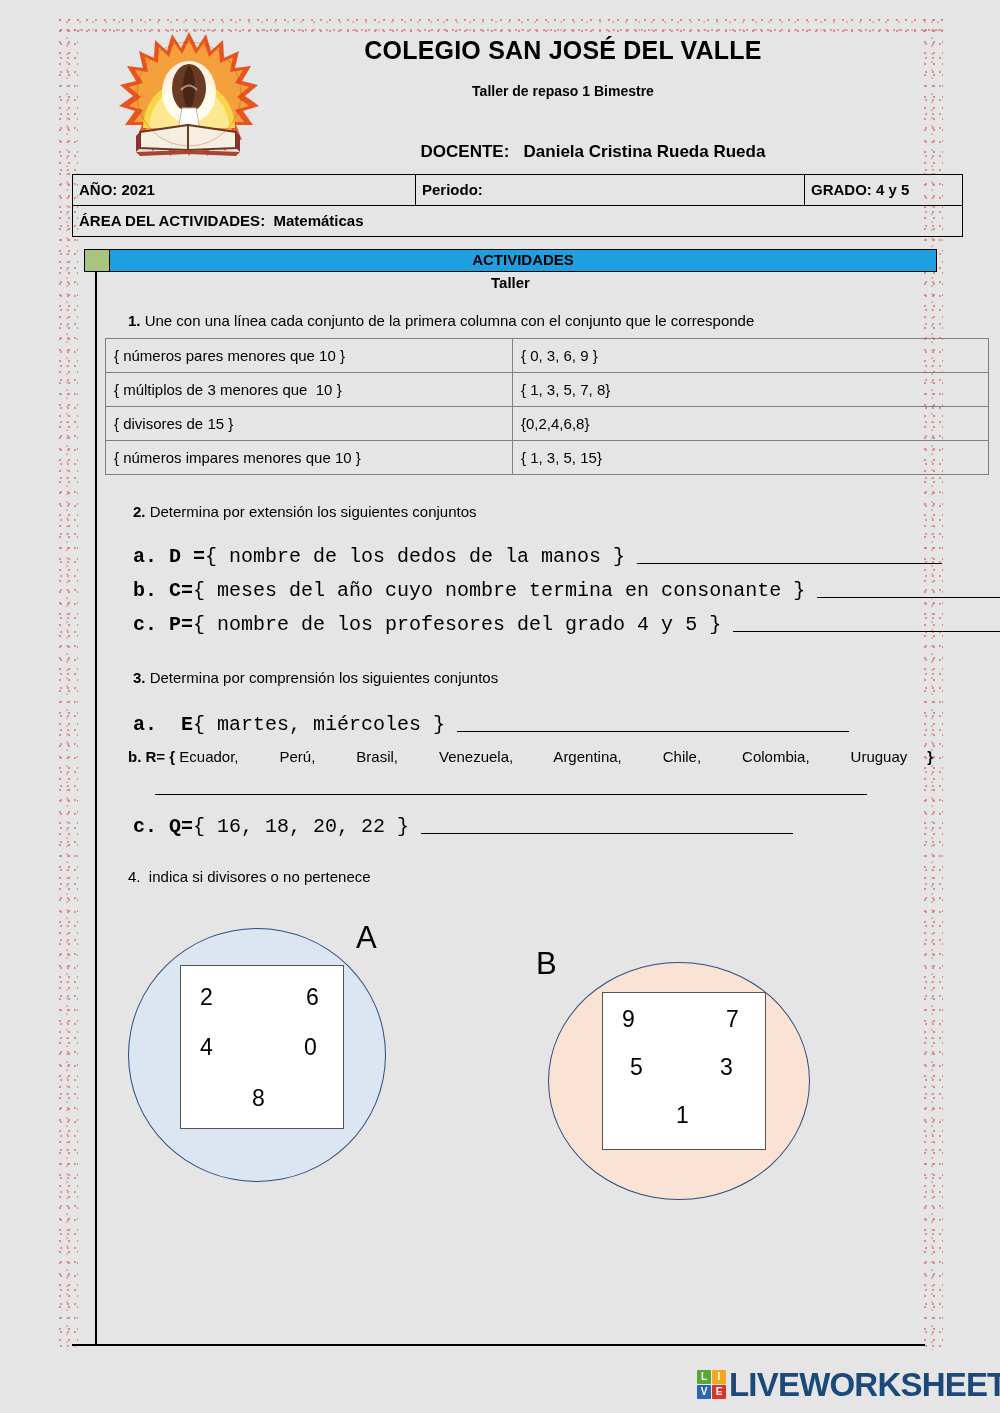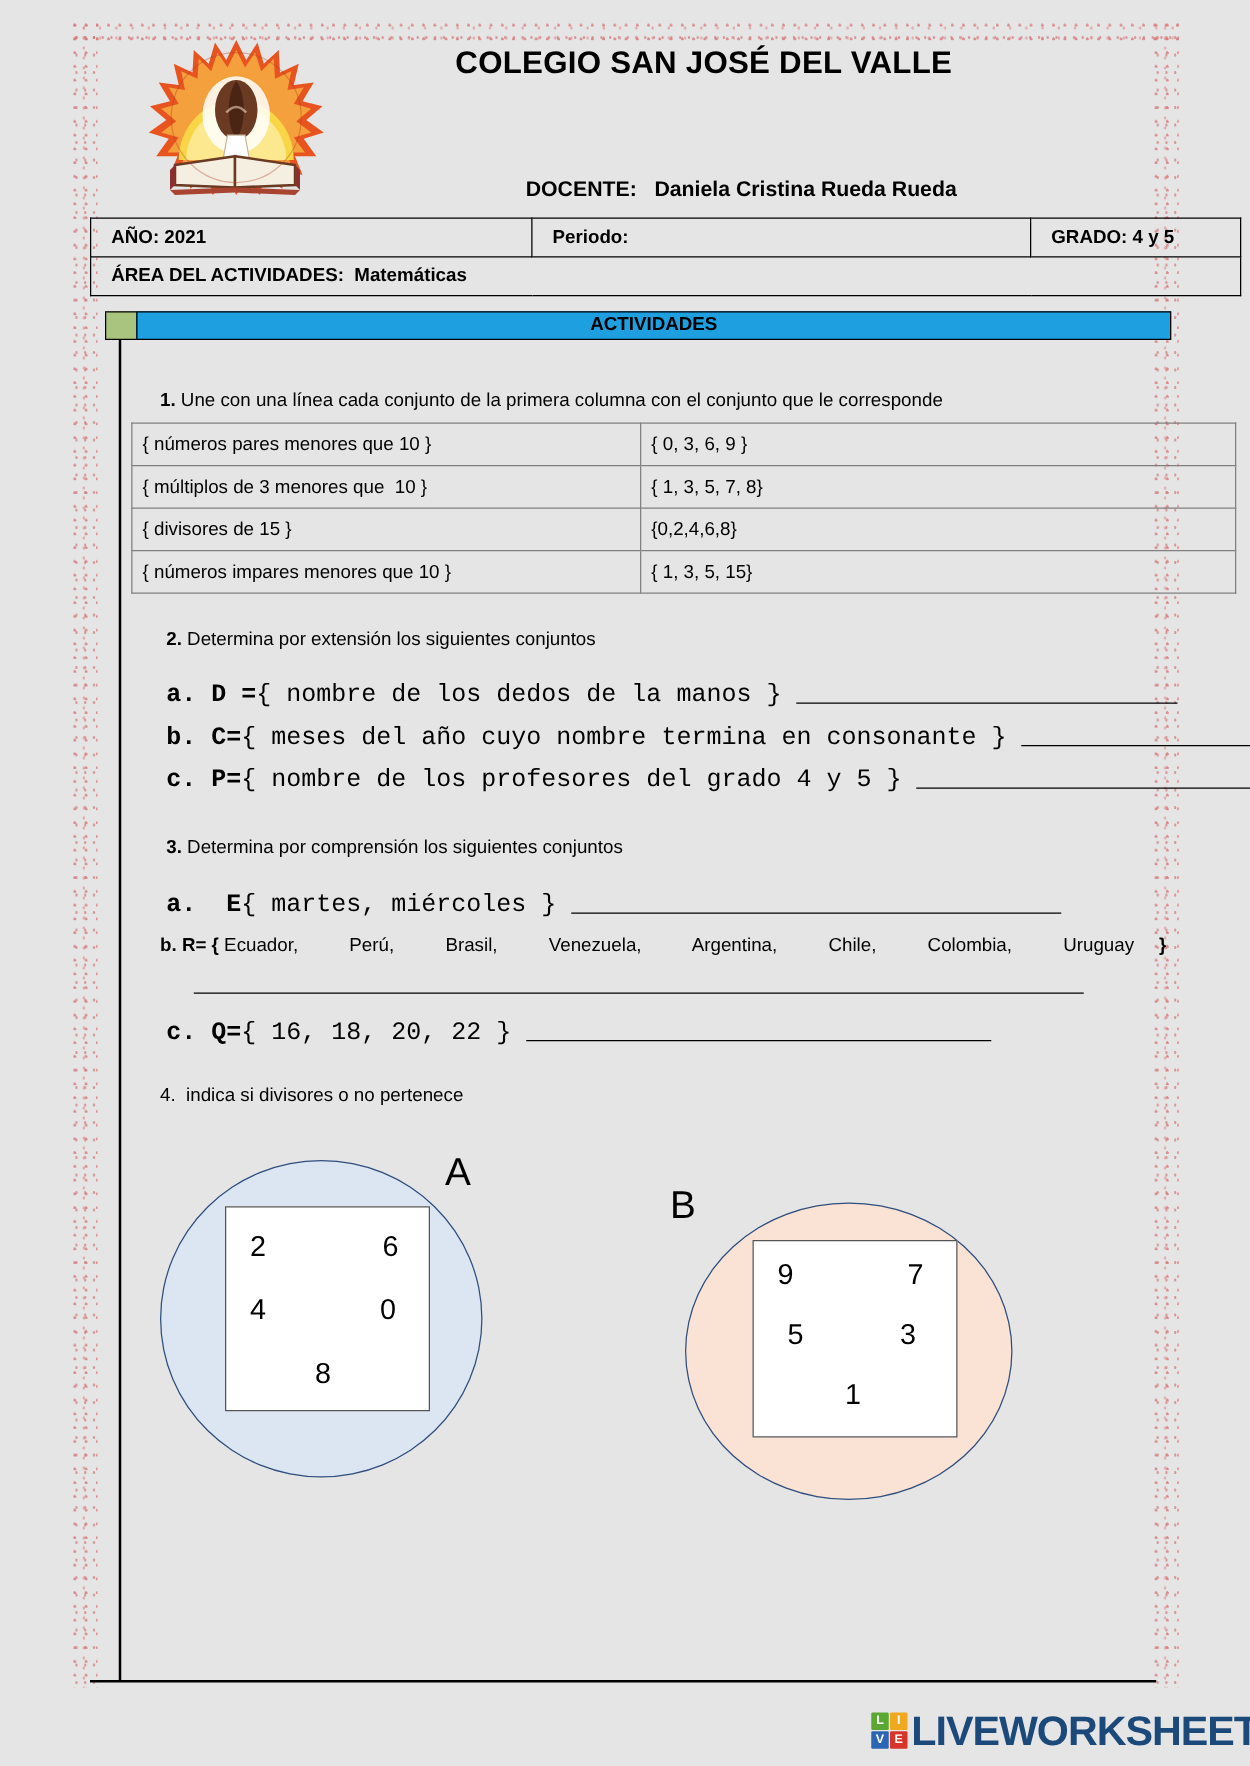--- a/index.html
+++ b/index.html
@@ -89,21 +89,21 @@
     left: 72px;
     top: 174px;
     width: 851px;
     border-collapse: collapse;
     table-layout: fixed;
   }
   .info-table td {
     border: 1.6px solid #000;
     font-size: 15px;
     font-weight: bold;
-    padding: 4px 6px 5px 16px;
+    padding: 4px 6px 5px 6px;
     height: 21px;
     vertical-align: middle;
     color: #000;
     white-space: pre;
   }
 
   
   .act-wrap {
     position: absolute;
     left: 84px;
@@ -352,20 +352,21 @@
         <path d="M18 106 L22 102 L22 118 L18 122 Z" fill="#8b2f2f"></path>
         <path d="M122 106 L118 102 L118 118 L122 122 Z" fill="#8b2f2f"></path>
         <path d="M18 122 L70 120 L122 122 L118 126 L70 124 L22 126 Z" fill="#a8442f"></path>
 
         <circle cx="71" cy="64" r="52" fill="none" stroke="#b33b1e" stroke-width="1" opacity=".35"></circle>
       </svg>
     </div>
 
     <div class="school-title">COLEGIO SAN JOSÉ DEL VALLE</div>
 
+    <div class="workshop-sub">Taller de repaso 1 Bimestre</div>
 
     <div class="teacher-row">DOCENTE:   Daniela Cristina Rueda Rueda</div>
   </div>
 
   <table class="info-table">
     <tbody>
         <tr>
       <td style="width:330px">AÑO: 2021</td>
       <td style="width:376px">Periodo:</td>
       <td style="width:145px">GRADO: 4 y 5</td>
@@ -377,20 +378,21 @@
     </table>
 
   <div class="act-wrap">
     <div class="act-green" style="background: rgb(169, 196, 127);"></div>
     <div class="act-blue" style="background: rgb(30, 159, 224);">ACTIVIDADES</div>
   </div>
 
   <div class="body-vrule"></div>
   <div class="body-brule"></div>
 
+  <div class="taller-label">Taller</div>
 
   <div class="q1-text">
     <b>1.</b>
     <span>Une con una línea cada conjunto de la primera columna con el conjunto que le corresponde</span>
   </div>
 
   <table class="match-table">
     <tbody>
         <tr>
       <td class="col-left">{ números pares menores que 10 }</td>

